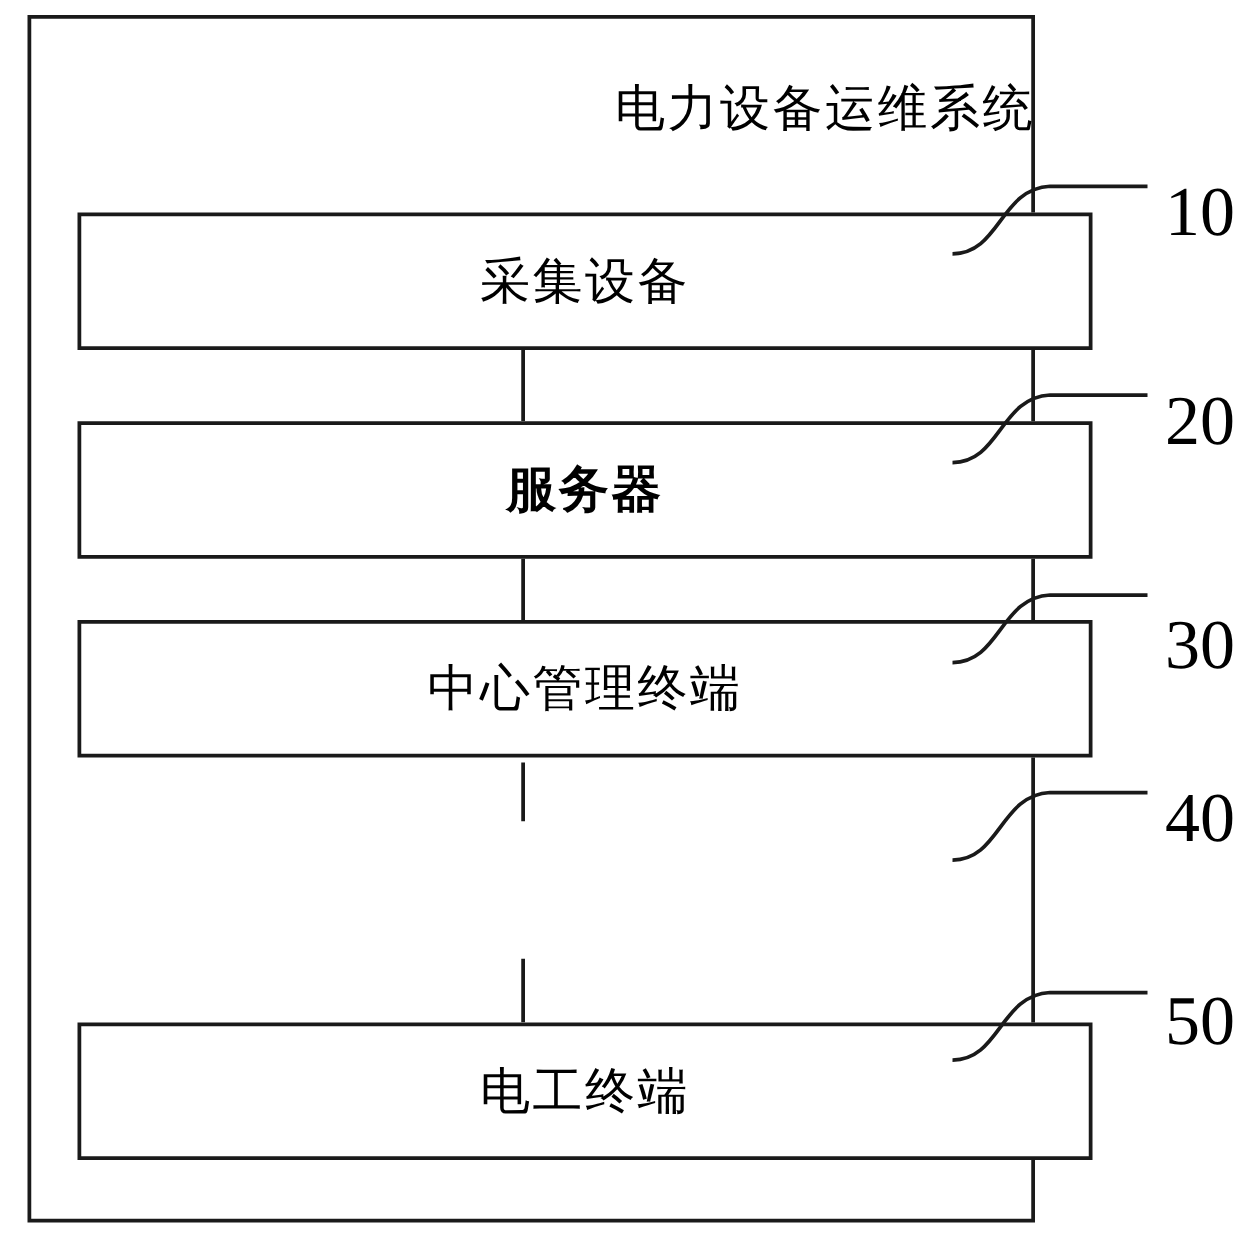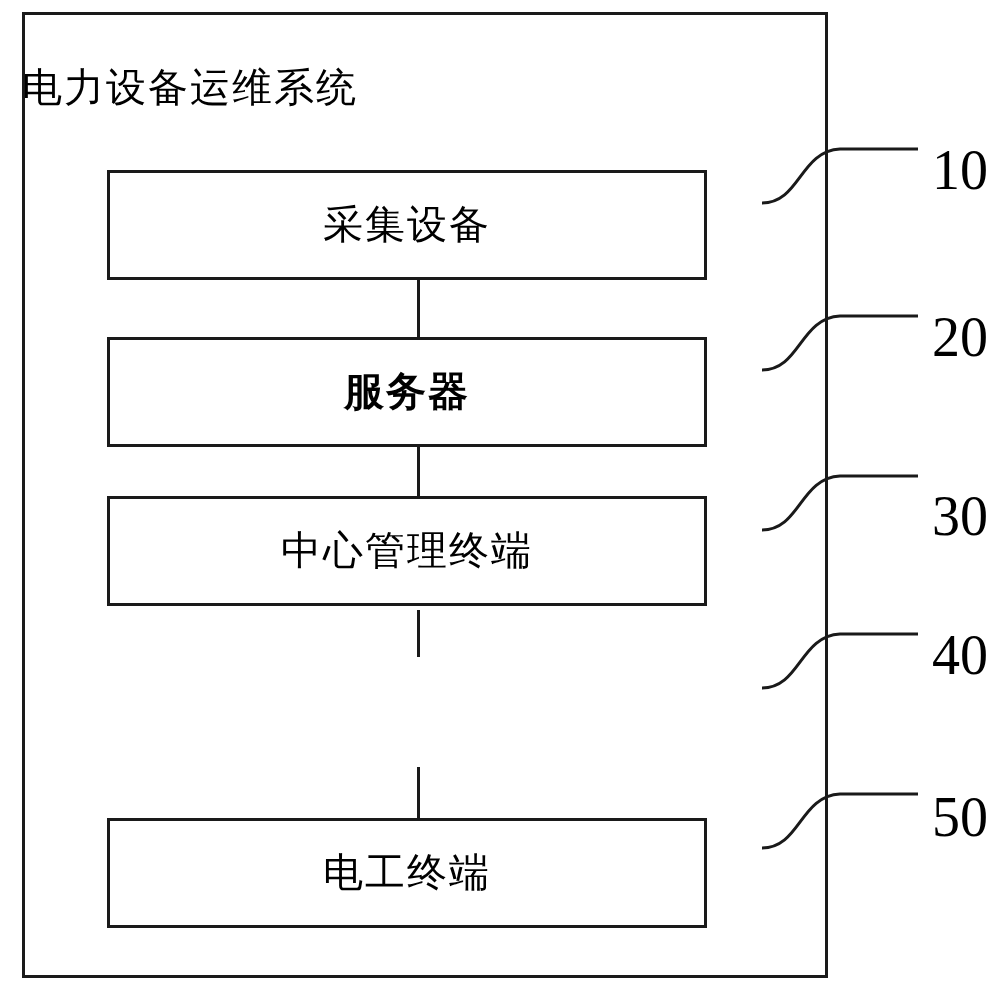--- a/index.html
+++ b/index.html
@@ -28,40 +28,39 @@
     height: 966px;
     border: 3px solid #1a1a1a;
     box-sizing: border-box;
     background: #ffffff;
   }
   .system-title {
     position: absolute;
     left: 22px;
     top: 62px;
     width: 806px;
-    text-align: left;
+    text-align: right;
     font-size: 40px;
     line-height: 50px;
     letter-spacing: 2px;
-    font-family: Liberation Sans, sans-serif;
+    font-family: Liberation Serif, serif;
     white-space: nowrap;
   }
   
   .module-box {
     position: absolute;
     left: 62px;
-    width: 600px;
+    width: 812px;
     height: 110px;
     border: 3px solid #1a1a1a;
     box-sizing: border-box;
     background: #ffffff;
     display: flex;
     align-items: center;
     justify-content: center;
-    margin-left: 45px;
   }
   .module-label {
     font-size: 40px;
     line-height: 48px;
     letter-spacing: 2px;
     white-space: nowrap;
   }
   .box-1 { top: 170px; }
   .box-2 { top: 337px; font-weight: bold; }
   .box-3 { top: 496px; }

